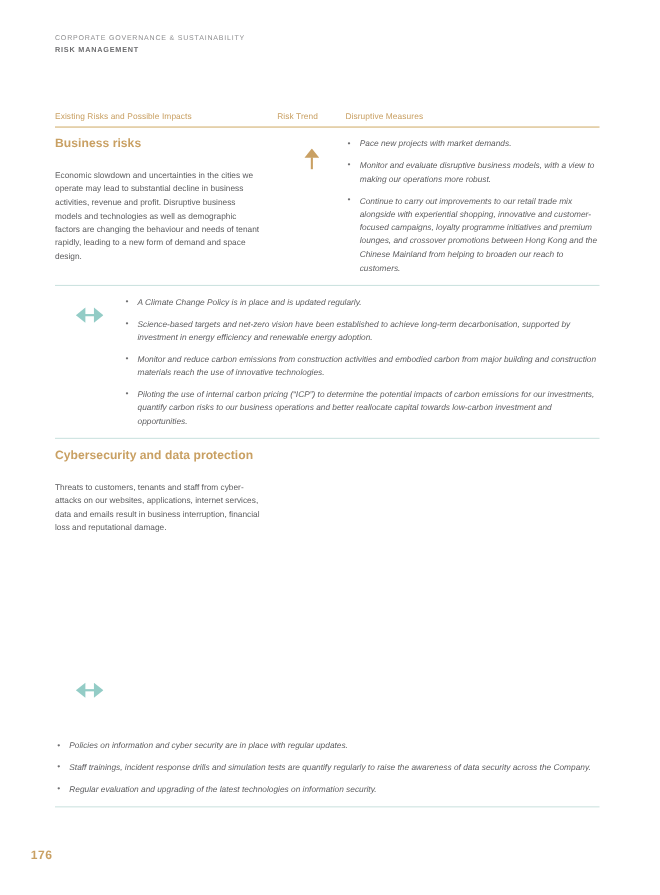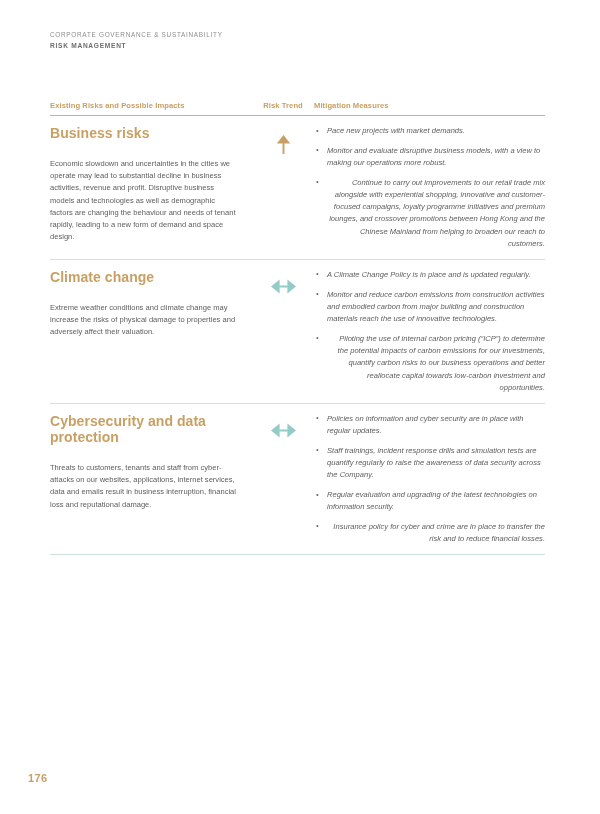--- a/index.html
+++ b/index.html
@@ -55,56 +55,56 @@
     width: 495px;
   }
 
   .table-head {
     display: flex;
     border-bottom: 1.1px solid #d3b173;
     padding-bottom: 5px;
   }
   .th {
     font-size: 7.6px;
-    font-weight: 700;
+    font-weight: 400;
     color: #c9a063;
     letter-spacing: 0.08px;
   }
   .col-risk   { width: 202px; flex: 0 0 202px; }
-  .col-trend  { width: 62px;  flex: 0 0 62px; text-align: center; }
+  .col-trend  { width: 62px;  flex: 0 0 62px; }
   .col-mitig  { flex: 1 1 auto; }
 
   .risk-row {
     display: flex;
     border-bottom: 1.1px solid #cde3e0;
     padding-top: 9px;
     padding-bottom: 9px;
   }
-  .risk-row.last { border-bottom: 1.1px solid #cde3e0; }
+  .risk-row.last { border-bottom: 1.1px solid #cde3e0; flex-direction: column; }
 
   .cell-risk {
     width: 202px;
     flex: 0 0 202px;
     padding-right: 14px;
   }
   .cell-trend {
     width: 62px;
     flex: 0 0 62px;
     display: flex;
     align-items: flex-start;
     justify-content: center;
     padding-top: 10px;
   }
   .cell-mitig {
     flex: 1 1 auto;
     padding-left: 0px;
   }
 
   .risk-title {
-    font-size: 14px;
+    font-size: 11px;
     font-weight: 700;
     color: #c9a063;
     margin-bottom: 3px;
     letter-spacing: 0.05px;
   }
   .risk-desc {
     font-size: 7.55px;
     line-height: 1.62;
     color: #5d5d5f;
     letter-spacing: 0.01px;
@@ -117,21 +117,21 @@
   ul.mitig-list li {
     position: relative;
     padding-left: 13px;
     font-size: 7.55px;
     line-height: 1.62;
     color: #5d5d5f;
     margin-bottom: 7.5px;
     letter-spacing: 0.01px;
     font-style: italic;
   }
-  ul.mitig-list li:last-child { margin-bottom: 0; text-align: right; }
+  ul.mitig-list li:last-child { margin-bottom: 0; }
   ul.mitig-list li::before {
     content: "\2022";
     position: absolute;
     left: 2px;
     top: -0.5px;
     color: #6f6f71;
     font-size: 7.5px;
   }
 
   
@@ -156,21 +156,21 @@
   <div class="running-header">
     <div class="rh-line1">CORPORATE GOVERNANCE &amp; SUSTAINABILITY</div>
     <div class="rh-line2">RISK MANAGEMENT</div>
   </div>
 
   <div class="risk-table">
 
     <div class="table-head">
       <div class="th col-risk">Existing Risks and Possible Impacts</div>
       <div class="th col-trend">Risk Trend</div>
-      <div class="th col-mitig">Mitigation Measures</div>
+      <div class="th col-mitig">Disruptive Measures</div>
     </div>
 
     <div id="rows-container">
         <div class="risk-row">
           <div class="cell-risk">
             <div class="risk-title">Business risks</div>
             <div class="risk-desc">Economic slowdown and uncertainties in the cities we operate may lead to substantial decline in business activities, revenue and profit. Disruptive business models and technologies as well as demographic factors are changing the behaviour and needs of tenant rapidly, leading to a new form of demand and space design.</div>
           </div>
           <div class="cell-trend">
             <span>
@@ -182,36 +182,33 @@
           </div>
           <div class="cell-mitig">
             <ul class="mitig-list">
               <li>Pace new projects with market demands.</li>
               <li>Monitor and evaluate disruptive business models, with a view to making our operations more robust.</li>
               <li>Continue to carry out improvements to our retail trade mix alongside with experiential shopping, innovative and customer-focused campaigns, loyalty programme initiatives and premium lounges, and crossover promotions between Hong Kong and the Chinese Mainland from helping to broaden our reach to customers.</li>
             </ul>
           </div>
         </div>
         <div class="risk-row">
-          <div class="cell-risk">
-            <div class="risk-title">Climate change</div>
-            <div class="risk-desc">Extreme weather conditions and climate change may increase the risks of physical damage to properties and adversely affect their valuation.</div>
-          </div>
           <div class="cell-trend">
             <span>
               <svg class="trend-icon" width="25" height="15" viewBox="0 0 25 15" xmlns="http://www.w3.org/2000/svg">
                 <polygon points="0,7.5 8.6,0.6 8.6,14.4" fill="#93ccc6"></polygon>
                 <polygon points="25,7.5 16.4,0.6 16.4,14.4" fill="#93ccc6"></polygon>
                 <rect x="8.2" y="6.5" width="8.6" height="2.0" fill="#93ccc6"></rect>
               </svg>
             </span>
           </div>
           <div class="cell-mitig">
             <ul class="mitig-list">
               <li>A Climate Change Policy is in place and is updated regularly.</li>
+              <li>Science-based targets and net-zero vision have been established to achieve long-term decarbonisation, supported by investment in energy efficiency and renewable energy adoption.</li>
               <li>Monitor and reduce carbon emissions from construction activities and embodied carbon from major building and construction materials reach the use of innovative technologies.</li>
               <li>Piloting the use of internal carbon pricing (“ICP”) to determine the potential impacts of carbon emissions for our investments, quantify carbon risks to our business operations and better reallocate capital towards low-carbon investment and opportunities.</li>
             </ul>
           </div>
         </div>
         <div class="risk-row last">
           <div class="cell-risk">
             <div class="risk-title">Cybersecurity and data protection</div>
             <div class="risk-desc">Threats to customers, tenants and staff from cyber-attacks on our websites, applications, internet services, data and emails result in business interruption, financial loss and reputational damage.</div>
           </div>
@@ -222,21 +219,20 @@
                 <polygon points="25,7.5 16.4,0.6 16.4,14.4" fill="#93ccc6"></polygon>
                 <rect x="8.2" y="6.5" width="8.6" height="2.0" fill="#93ccc6"></rect>
               </svg>
             </span>
           </div>
           <div class="cell-mitig">
             <ul class="mitig-list">
               <li>Policies on information and cyber security are in place with regular updates.</li>
               <li>Staff trainings, incident response drills and simulation tests are quantify regularly to raise the awareness of data security across the Company.</li>
               <li>Regular evaluation and upgrading of the latest technologies on information security.</li>
-              <li>Insurance policy for cyber and crime are in place to transfer the risk and to reduce financial losses.</li>
             </ul>
           </div>
         </div>
       </div>
 
   </div>
 
   <div class="page-number">176</div>
 
 </div>

